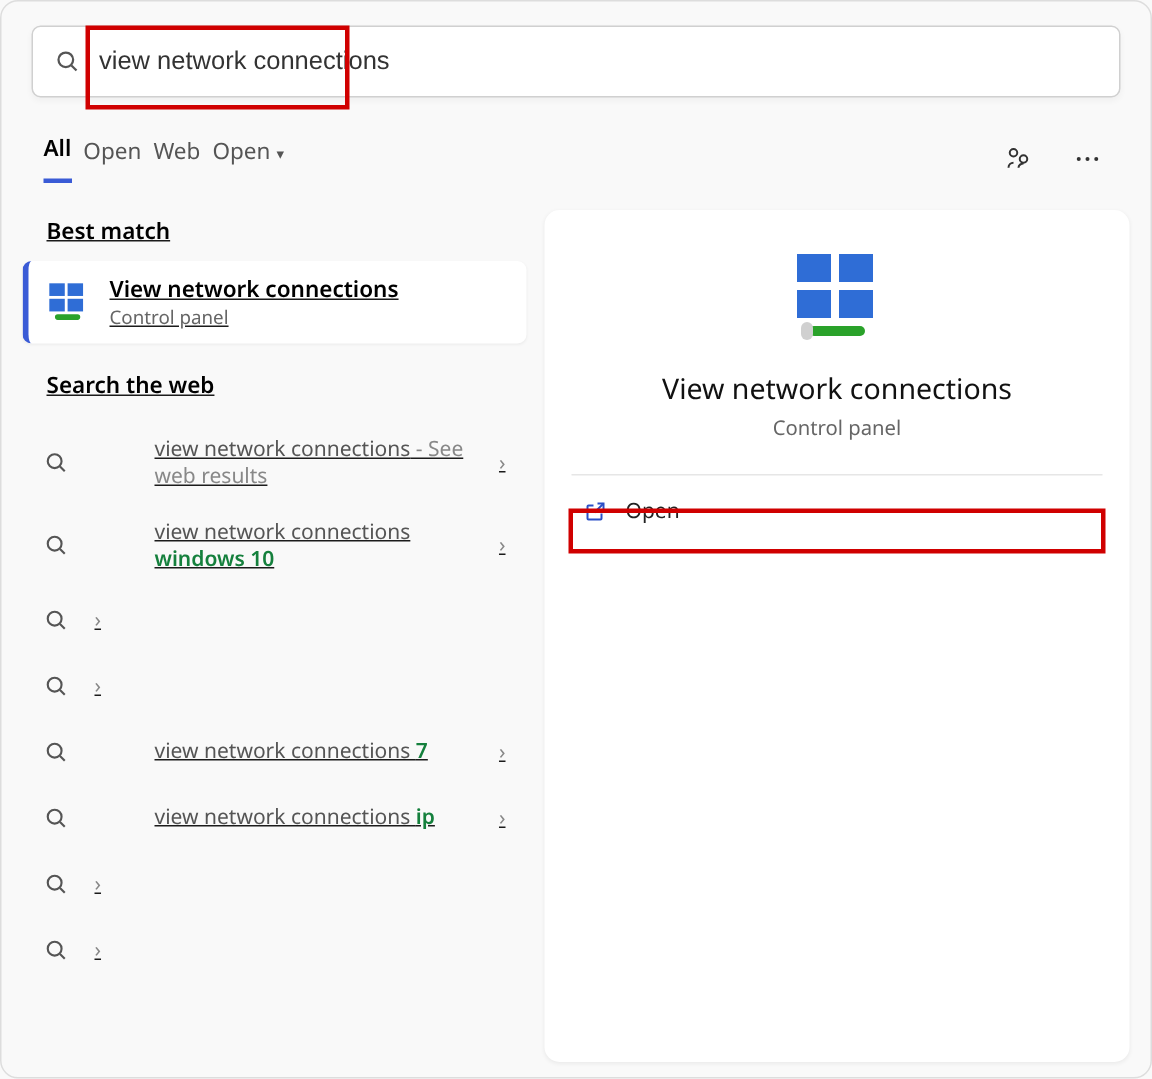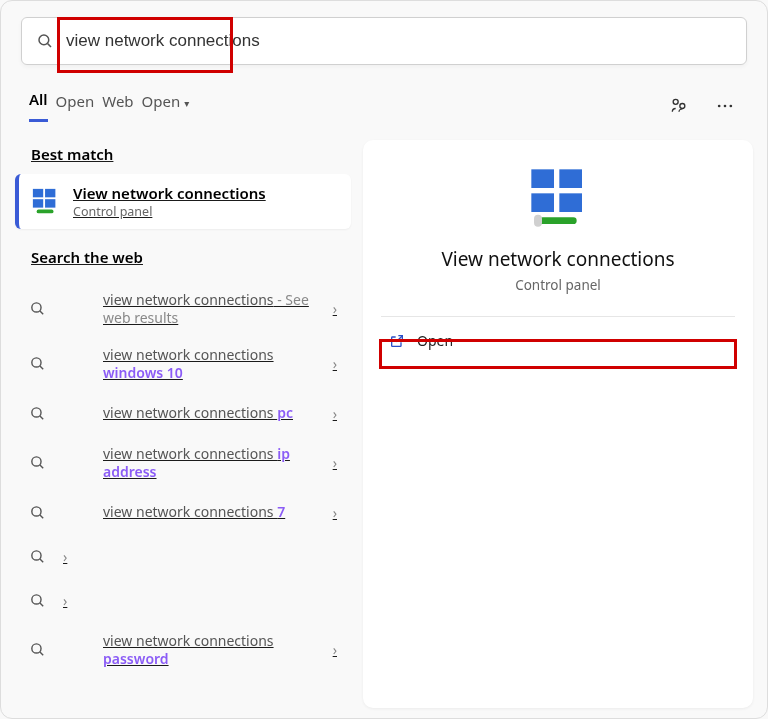--- a/index.html
+++ b/index.html
@@ -136,21 +136,21 @@
     min-height: 44px;
   }
   .web-item .search-ico { flex-shrink: 0; color: #555; width: 20px; text-align: center; }
   .web-item .text {
     flex: 1;
     font-size: 14px;
     color: #555;
     line-height: 1.25;
     margin-left: 40px;
   }
-  .web-item .text .bold { font-weight: 600; color: #8b5cf6; }
+  .web-item .text .bold { font-weight: 600; color: #15803d; }
   .web-item .text .suffix { color: #888; }
   .web-item .chev-r { color: #888; font-size: 14px; }
 
   
   .panel {
     flex: 1;
     background: #fff;
     border-radius: 10px;
     box-shadow: 0 1px 3px rgba(0,0,0,0.06);
     padding: 24px 18px 18px;
@@ -282,69 +282,67 @@
           <span class="text"><span>view network connections </span><span class="bold">windows 10</span></span>
           <span class="chev-r">›</span>
         </div>
         <div class="web-item">
           <span class="search-ico">
             <svg width="17" height="17" viewBox="0 0 24 24" fill="none" stroke="currentColor" stroke-width="2">
               <circle cx="10.5" cy="10.5" r="6.5"></circle>
               <line x1="20" y1="20" x2="15.5" y2="15.5"></line>
             </svg>
           </span>
-          <span class="text"><span>view network connections </span><span class="bold">pc</span></span>
-          <span class="chev-r">›</span>
-        </div>
-        <div class="web-item">
-          <span class="search-ico">
-            <svg width="17" height="17" viewBox="0 0 24 24" fill="none" stroke="currentColor" stroke-width="2">
-              <circle cx="10.5" cy="10.5" r="6.5"></circle>
-              <line x1="20" y1="20" x2="15.5" y2="15.5"></line>
-            </svg>
-          </span>
-          <span class="text"><span>view network connections </span><span class="bold">ip address</span></span>
+          <span class="chev-r">›</span>
+        </div>
+        <div class="web-item">
+          <span class="search-ico">
+            <svg width="17" height="17" viewBox="0 0 24 24" fill="none" stroke="currentColor" stroke-width="2">
+              <circle cx="10.5" cy="10.5" r="6.5"></circle>
+              <line x1="20" y1="20" x2="15.5" y2="15.5"></line>
+            </svg>
+          </span>
           <span class="chev-r">›</span>
         </div>
         <div class="web-item">
           <span class="search-ico">
             <svg width="17" height="17" viewBox="0 0 24 24" fill="none" stroke="currentColor" stroke-width="2">
               <circle cx="10.5" cy="10.5" r="6.5"></circle>
               <line x1="20" y1="20" x2="15.5" y2="15.5"></line>
             </svg>
           </span>
           <span class="text"><span>view network connections </span><span class="bold">7</span></span>
           <span class="chev-r">›</span>
         </div>
         <div class="web-item">
           <span class="search-ico">
             <svg width="17" height="17" viewBox="0 0 24 24" fill="none" stroke="currentColor" stroke-width="2">
               <circle cx="10.5" cy="10.5" r="6.5"></circle>
               <line x1="20" y1="20" x2="15.5" y2="15.5"></line>
             </svg>
           </span>
-          <span class="chev-r">›</span>
-        </div>
-        <div class="web-item">
-          <span class="search-ico">
-            <svg width="17" height="17" viewBox="0 0 24 24" fill="none" stroke="currentColor" stroke-width="2">
-              <circle cx="10.5" cy="10.5" r="6.5"></circle>
-              <line x1="20" y1="20" x2="15.5" y2="15.5"></line>
-            </svg>
-          </span>
-          <span class="chev-r">›</span>
-        </div>
-        <div class="web-item">
-          <span class="search-ico">
-            <svg width="17" height="17" viewBox="0 0 24 24" fill="none" stroke="currentColor" stroke-width="2">
-              <circle cx="10.5" cy="10.5" r="6.5"></circle>
-              <line x1="20" y1="20" x2="15.5" y2="15.5"></line>
-            </svg>
-          </span>
-          <span class="text"><span>view network connections </span><span class="bold">password</span></span>
+          <span class="text"><span>view network connections </span><span class="bold">ip</span></span>
+          <span class="chev-r">›</span>
+        </div>
+        <div class="web-item">
+          <span class="search-ico">
+            <svg width="17" height="17" viewBox="0 0 24 24" fill="none" stroke="currentColor" stroke-width="2">
+              <circle cx="10.5" cy="10.5" r="6.5"></circle>
+              <line x1="20" y1="20" x2="15.5" y2="15.5"></line>
+            </svg>
+          </span>
+          <span class="chev-r">›</span>
+        </div>
+        <div class="web-item">
+          <span class="search-ico">
+            <svg width="17" height="17" viewBox="0 0 24 24" fill="none" stroke="currentColor" stroke-width="2">
+              <circle cx="10.5" cy="10.5" r="6.5"></circle>
+              <line x1="20" y1="20" x2="15.5" y2="15.5"></line>
+            </svg>
+          </span>
           <span class="chev-r">›</span>
         </div>
       </div>
   </div>
 
   <div class="panel">
     <span class="big-icon">
       <svg viewBox="0 0 48 48" width="64" height="64">
         <rect x="4" y="4" width="17" height="14" fill="#2f6dd6"></rect>
         <rect x="25" y="4" width="17" height="14" fill="#2f6dd6"></rect>

